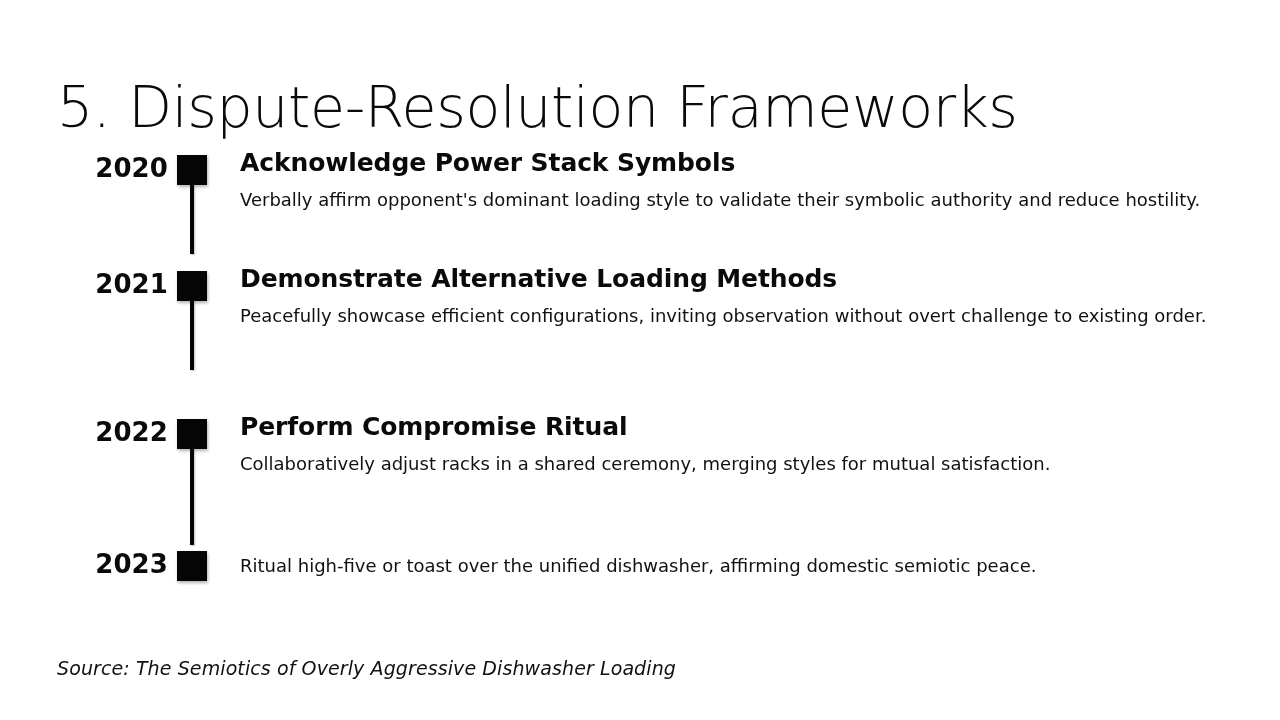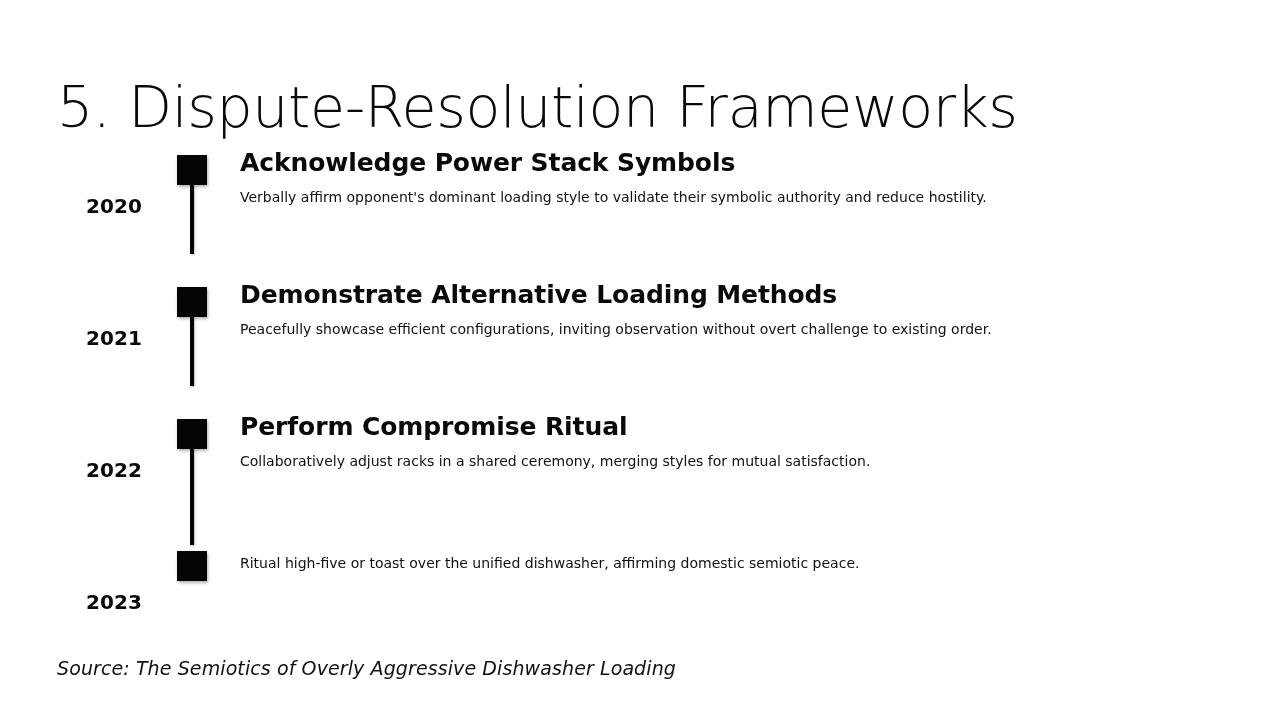--- a/index.html
+++ b/index.html
@@ -50,27 +50,26 @@
     display: block;
     min-height: 0;
   }
 
   
   .tl-year {
     position: absolute;
     left: 60px;
     width: 108px;
     top: 7px;
-    text-align: center;
-    font-size: 20px;
+    text-align: right;
+    font-size: 26px;
     font-weight: 700;
     color: #0a0a0a;
     line-height: 1;
     letter-spacing: 0.1px;
-    margin-top: 41px;
   }
 
   
   .tl-marker {
     position: absolute;
     left: 177px;
     top: 7px;
     width: 30px;
     height: 30px;
     background: #050505;
@@ -96,21 +95,21 @@
     font-size: 25px;
     font-weight: 700;
     line-height: 1.18;
     color: #0a0a0a;
     margin: 0;
     padding-top: 0px;
     letter-spacing: -0.1px;
   }
 
   .tl-desc {
-    font-size: 14px;
+    font-size: 18px;
     font-weight: 400;
     line-height: 1.37;
     color: #111111;
     margin: 10px 0 0 0;
     max-width: 985px;
   }
 
   
   .source-note {
     position: absolute;
@@ -136,21 +135,21 @@
     <div class="tl-item" style="position:absolute; left:0; top:0px; width:1280px;">
       <div class="tl-year">2020</div>
       <div class="tl-marker"></div>
       <div class="tl-connector" style="height:69px;"></div>
       <div class="tl-body">
         <div class="tl-heading">Acknowledge Power Stack Symbols</div>
         <div class="tl-desc">Verbally affirm opponent's dominant loading style to validate their symbolic authority and reduce hostility.</div>
       </div>
     </div>
 
-    <div class="tl-item" style="position:absolute; left:0; top:132px; width:1280px;">
+    <div class="tl-item" style="position:absolute; left:0; top:116px; width:1280px;">
       <div class="tl-year">2021</div>
       <div class="tl-marker"></div>
       <div class="tl-connector" style="height:69px;"></div>
       <div class="tl-body">
         <div class="tl-heading">Demonstrate Alternative Loading Methods</div>
         <div class="tl-desc">Peacefully showcase efficient configurations, inviting observation without overt challenge to existing order.</div>
       </div>
     </div>
 
     <div class="tl-item" style="position:absolute; left:0; top:264px; width:1168px;">

